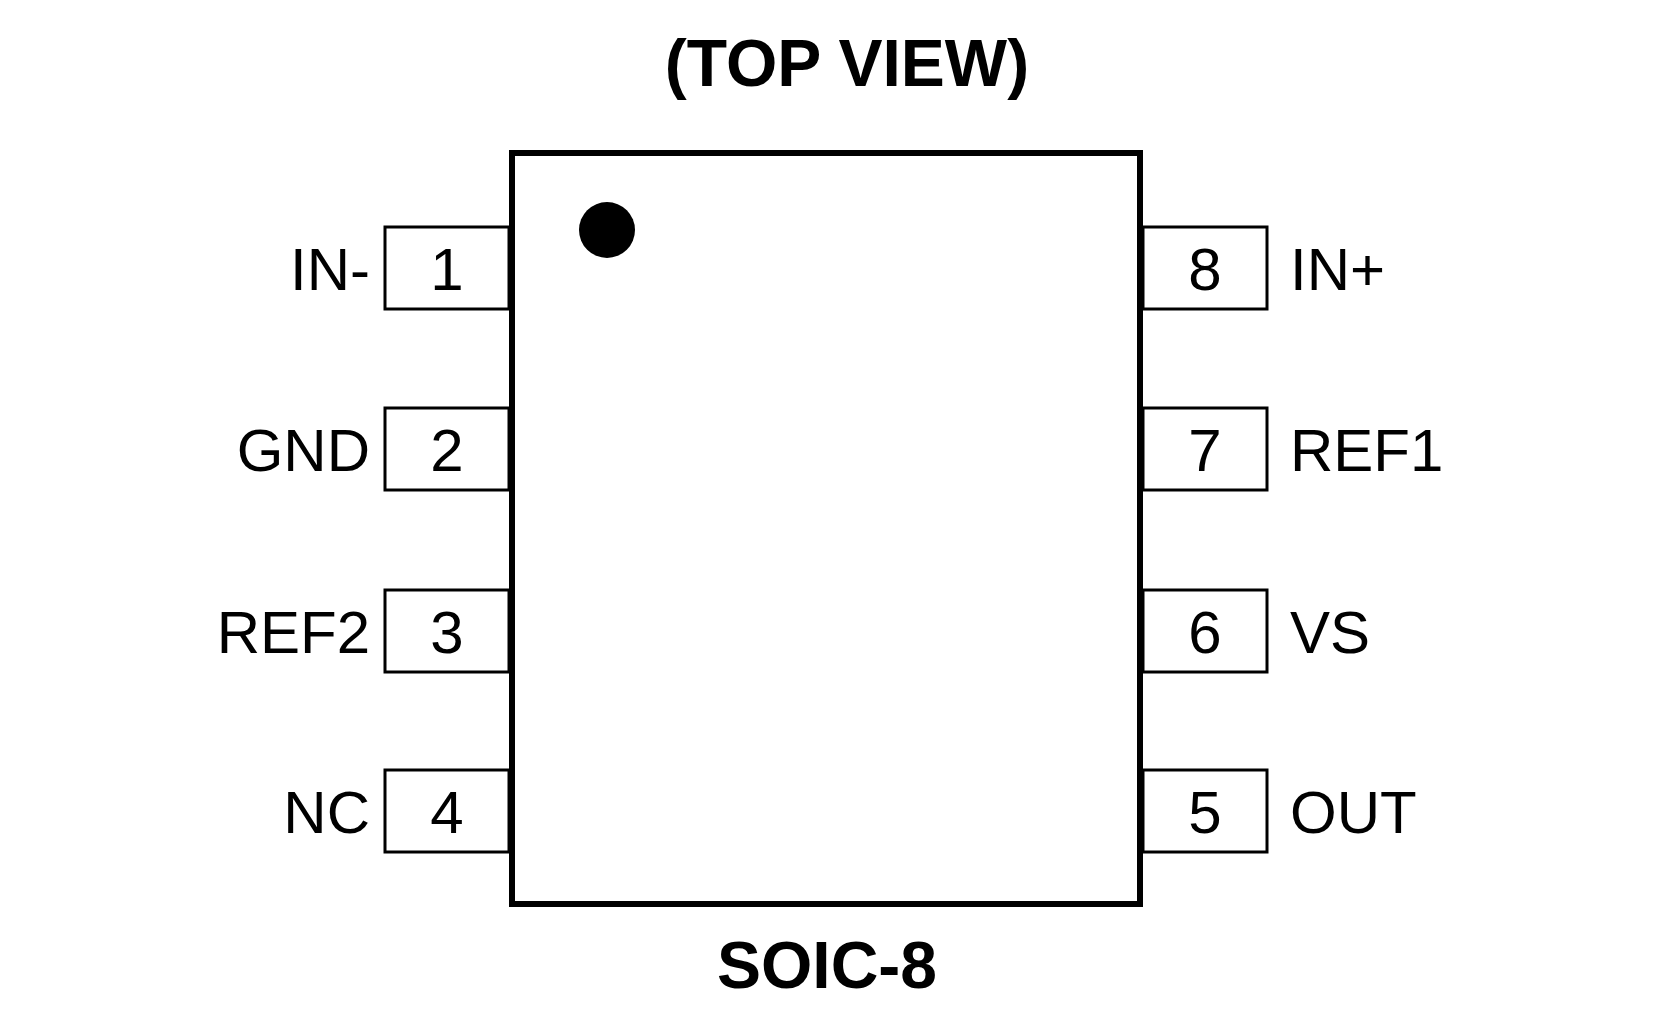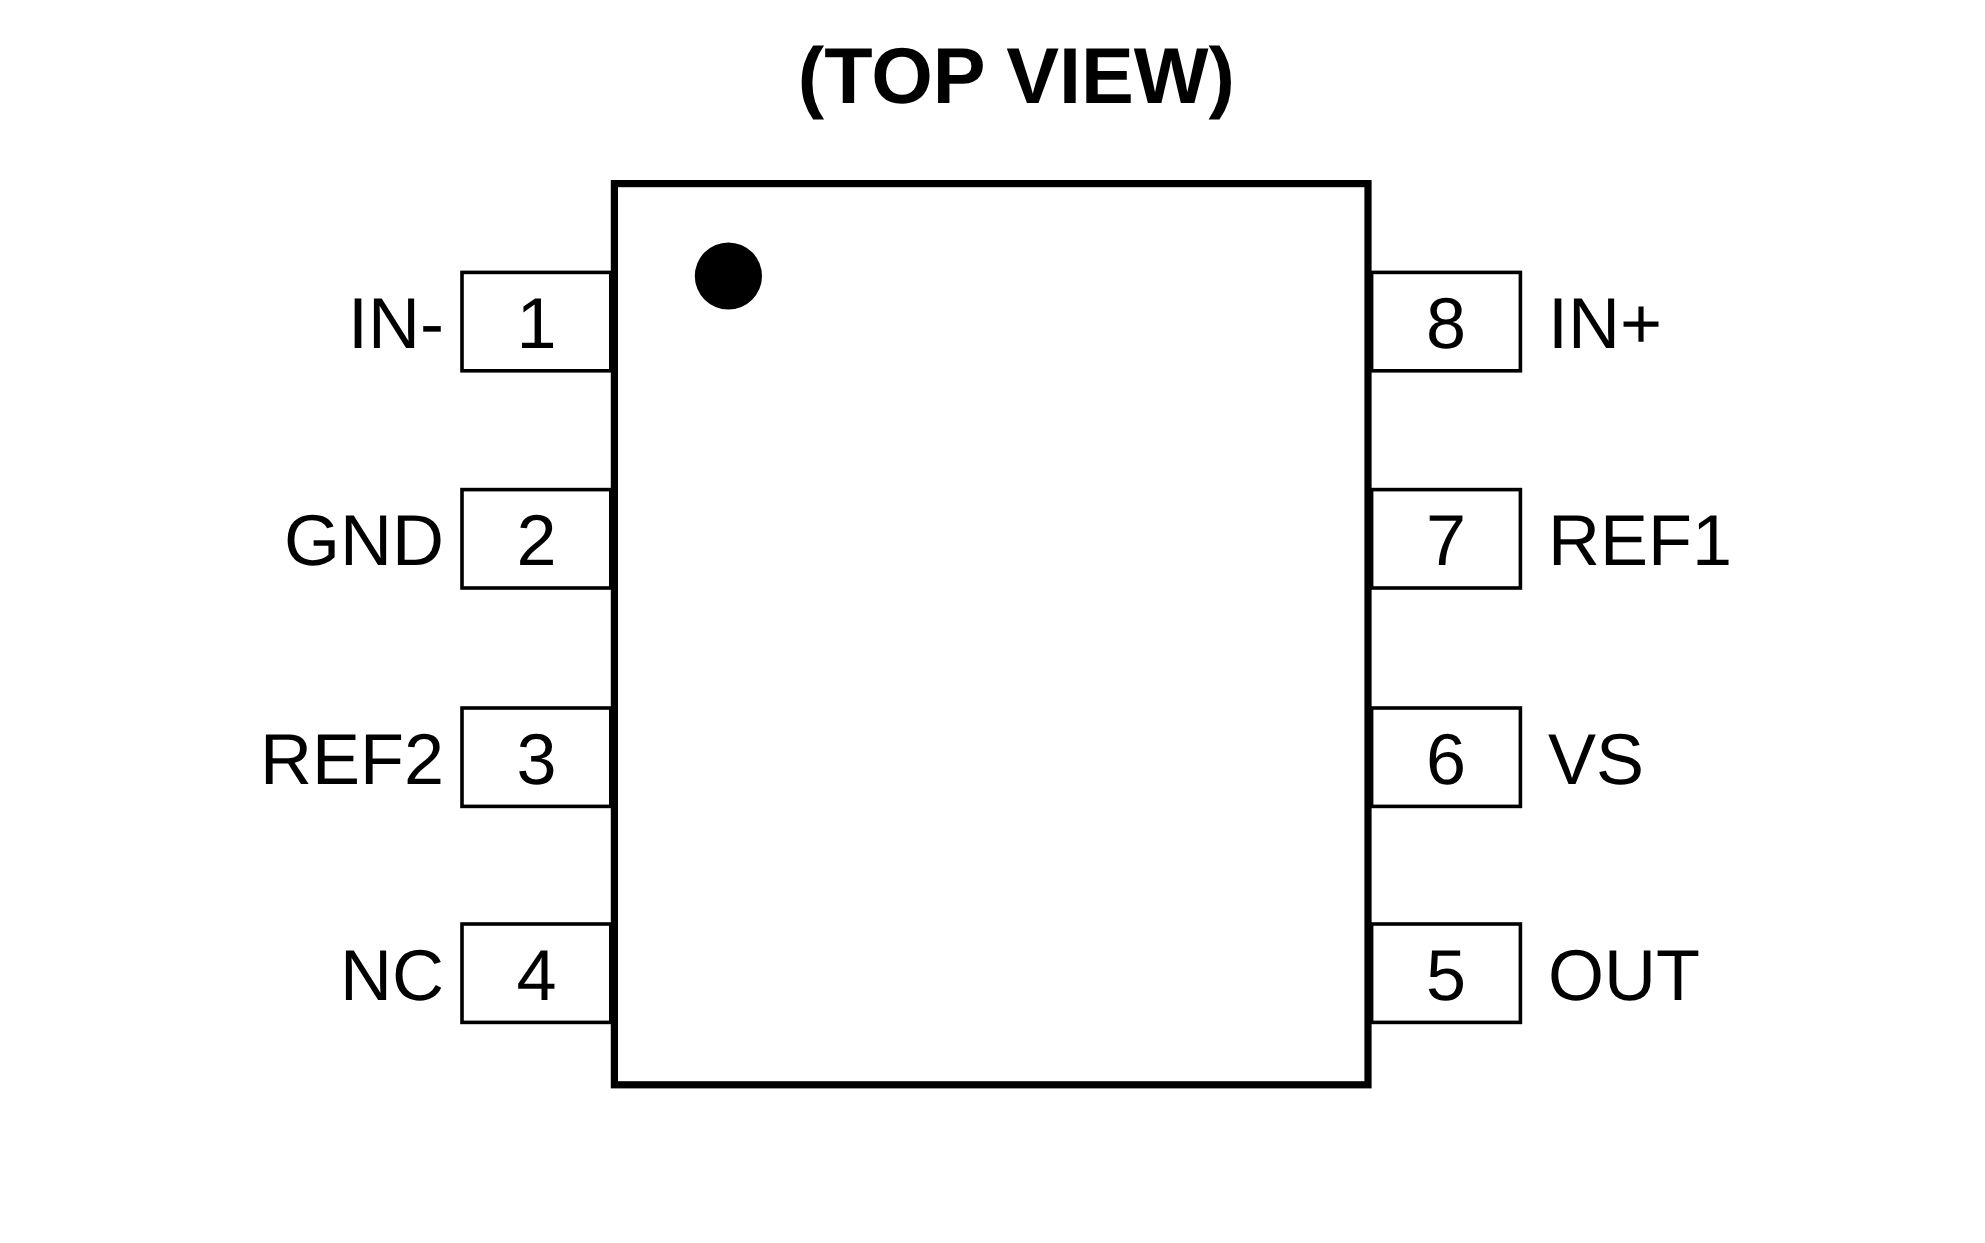--- a/index.html
+++ b/index.html
@@ -80,13 +80,14 @@
       <rect x="1143" y="590" width="124" height="82" fill="#ffffff" stroke="#000000" stroke-width="3"></rect>
       <text x="1205" y="653" text-anchor="middle">6</text>
       <text x="1290" y="653" text-anchor="start">VS</text>
       <rect x="1143" y="770" width="124" height="82" fill="#ffffff" stroke="#000000" stroke-width="3"></rect>
       <text x="1205" y="833" text-anchor="middle">5</text>
       <text x="1290" y="833" text-anchor="start">OUT</text>
       <rect x="512" y="153" width="628" height="751" fill="#ffffff" stroke="#000000" stroke-width="6"></rect>
       <circle cx="607" cy="230" r="28" fill="#000000"></circle>
     </svg>
 
+  <div class="diagram-caption">SOIC-8</div>
 </div>
 
 </body></html>

